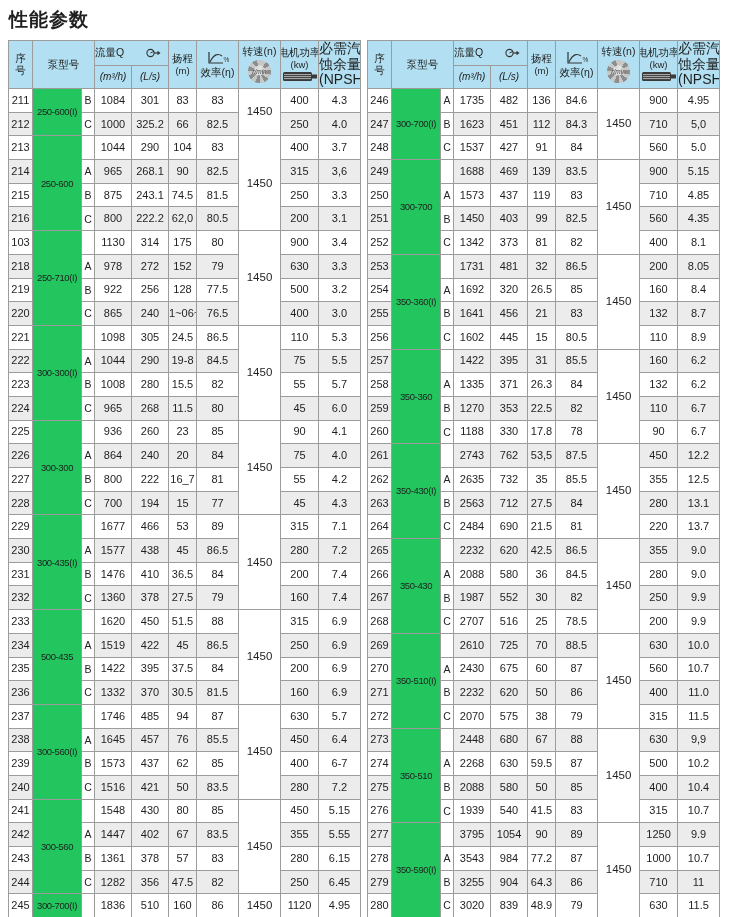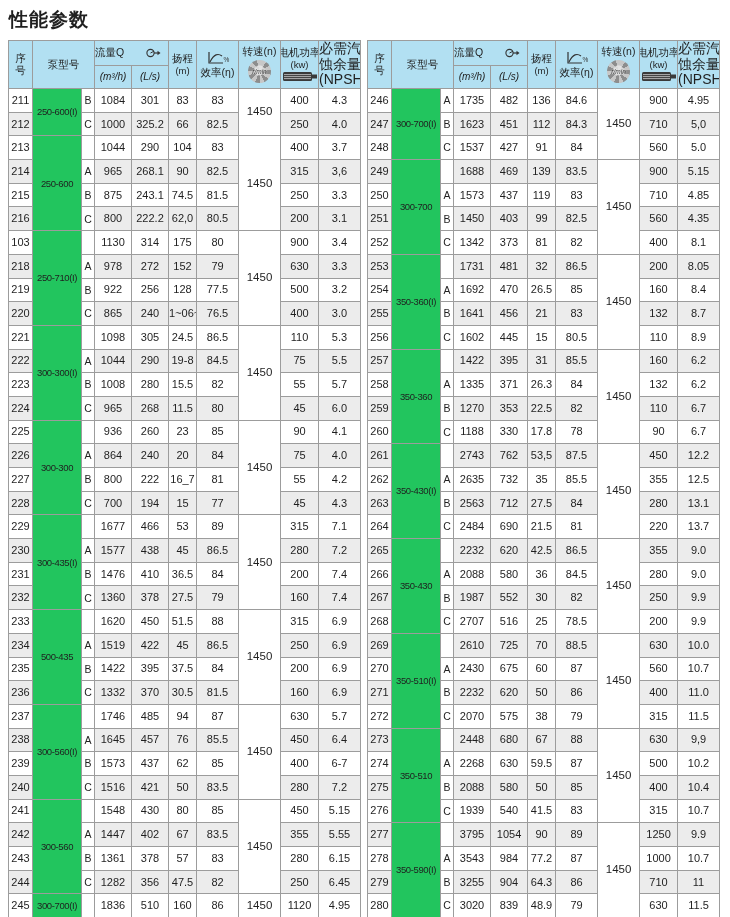--- a/index.html
+++ b/index.html
@@ -660,21 +660,21 @@
             <td class="alt">32</td>
             <td class="alt">86.5</td>
             <td class="speed-cell" rowspan="4">1450</td>
             <td class="alt">200</td>
             <td class="alt">8.05</td>
           </tr>
           <tr>
             <td>254</td>
             <td class="variant-cell">A</td>
             <td>1692</td>
-            <td>470</td>
+            <td>320</td>
             <td>26.5</td>
             <td>85</td>
             <td>160</td>
             <td>8.4</td>
           </tr>
           <tr>
             <td class="alt">255</td>
             <td class="variant-cell">B</td>
             <td class="alt">1641</td>
             <td class="alt">456</td>

